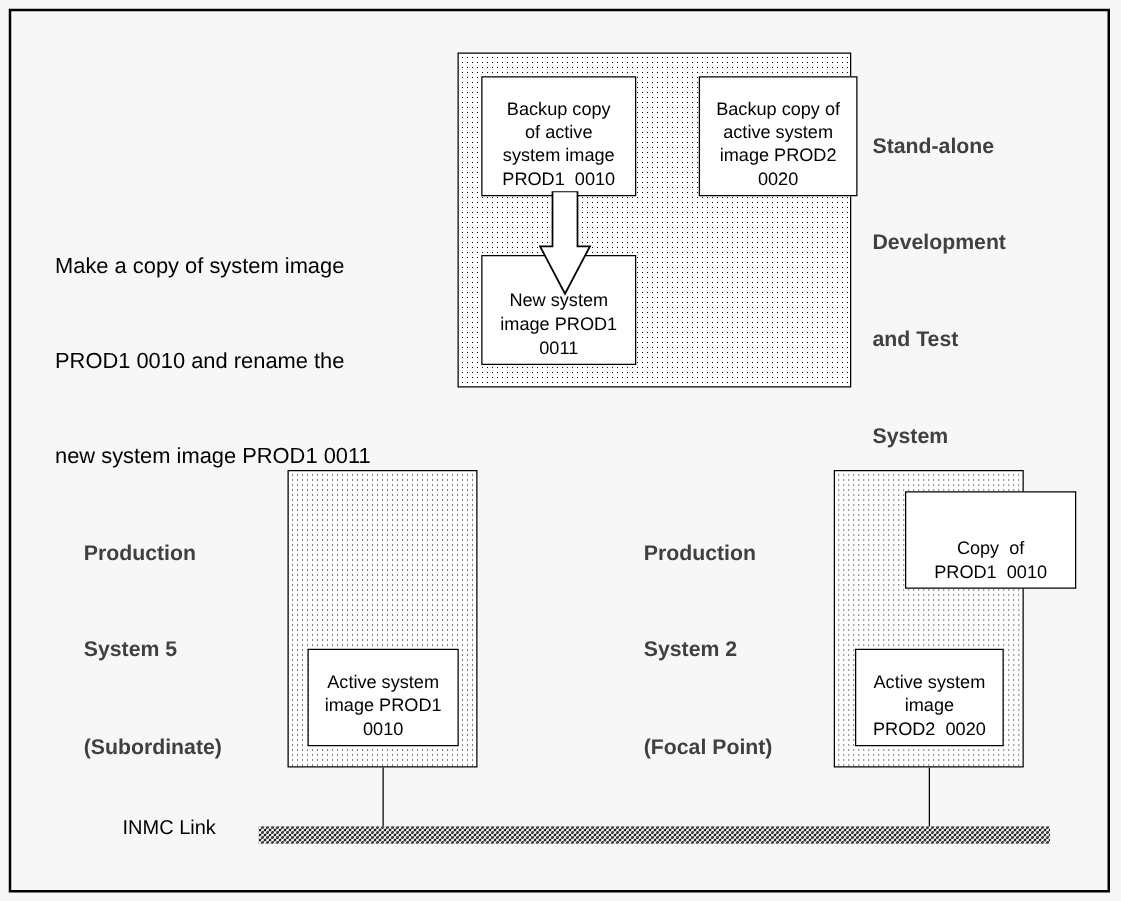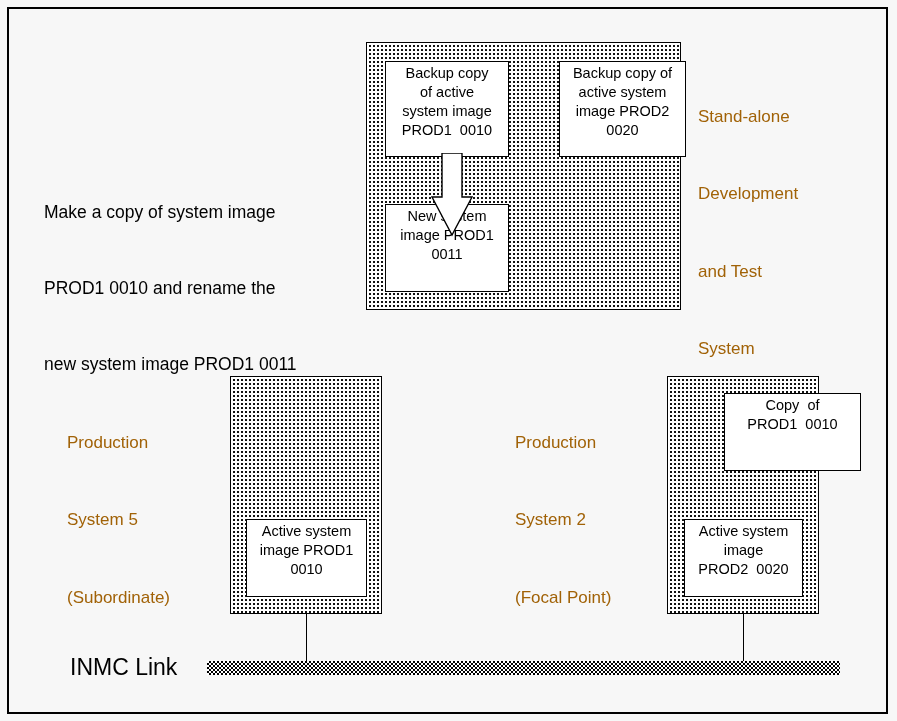--- a/index.html
+++ b/index.html
@@ -41,43 +41,43 @@
     background-position: 1px 1px;
   }
 
   
   .imgbox {
     position: absolute;
     box-sizing: border-box;
     border: 1.5px solid #000000;
     background: #ffffff;
     display: flex;
-    align-items: flex-start;
+    align-items: flex-end;
     justify-content: center;
     text-align: center;
     font-size: 14.5px;
     line-height: 1.30;
     color: #000000;
     padding: 2px 17px;
   }
   .imgbox .lines {
     display: block;
   }
   .imgbox .lines span {
     display: block;
     white-space: pre;
   }
 
   
   .heading {
     position: absolute;
-    font-weight: normal;
+    font-weight: bold;
     font-size: 17px;
     line-height: 1.52;
-    color: #a16207;
+    color: #404040;
     white-space: pre;
   }
   .heading span { display: block; }
 
   
   .para {
     position: absolute;
     font-size: 17.5px;
     line-height: 1.45;
     color: #000000;
@@ -91,23 +91,24 @@
     position: absolute;
     background-color: #ffffff;
     background-image:
       linear-gradient(45deg, #000 25%, transparent 25%, transparent 75%, #000 75%),
       linear-gradient(45deg, #000 25%, transparent 25%, transparent 75%, #000 75%);
     background-size: 4px 4px;
     background-position: 0 0, 2px 2px;
   }
   #inmc-label {
     position: absolute;
-    font-size: 23px;
+    font-size: 16px;
     color: #000000;
     white-space: pre;
+    margin-left: 28px;
   }
 
   
   .droplink {
     position: absolute;
     width: 0;
     border-left: 1.5px solid #000000;
   }
 
   

